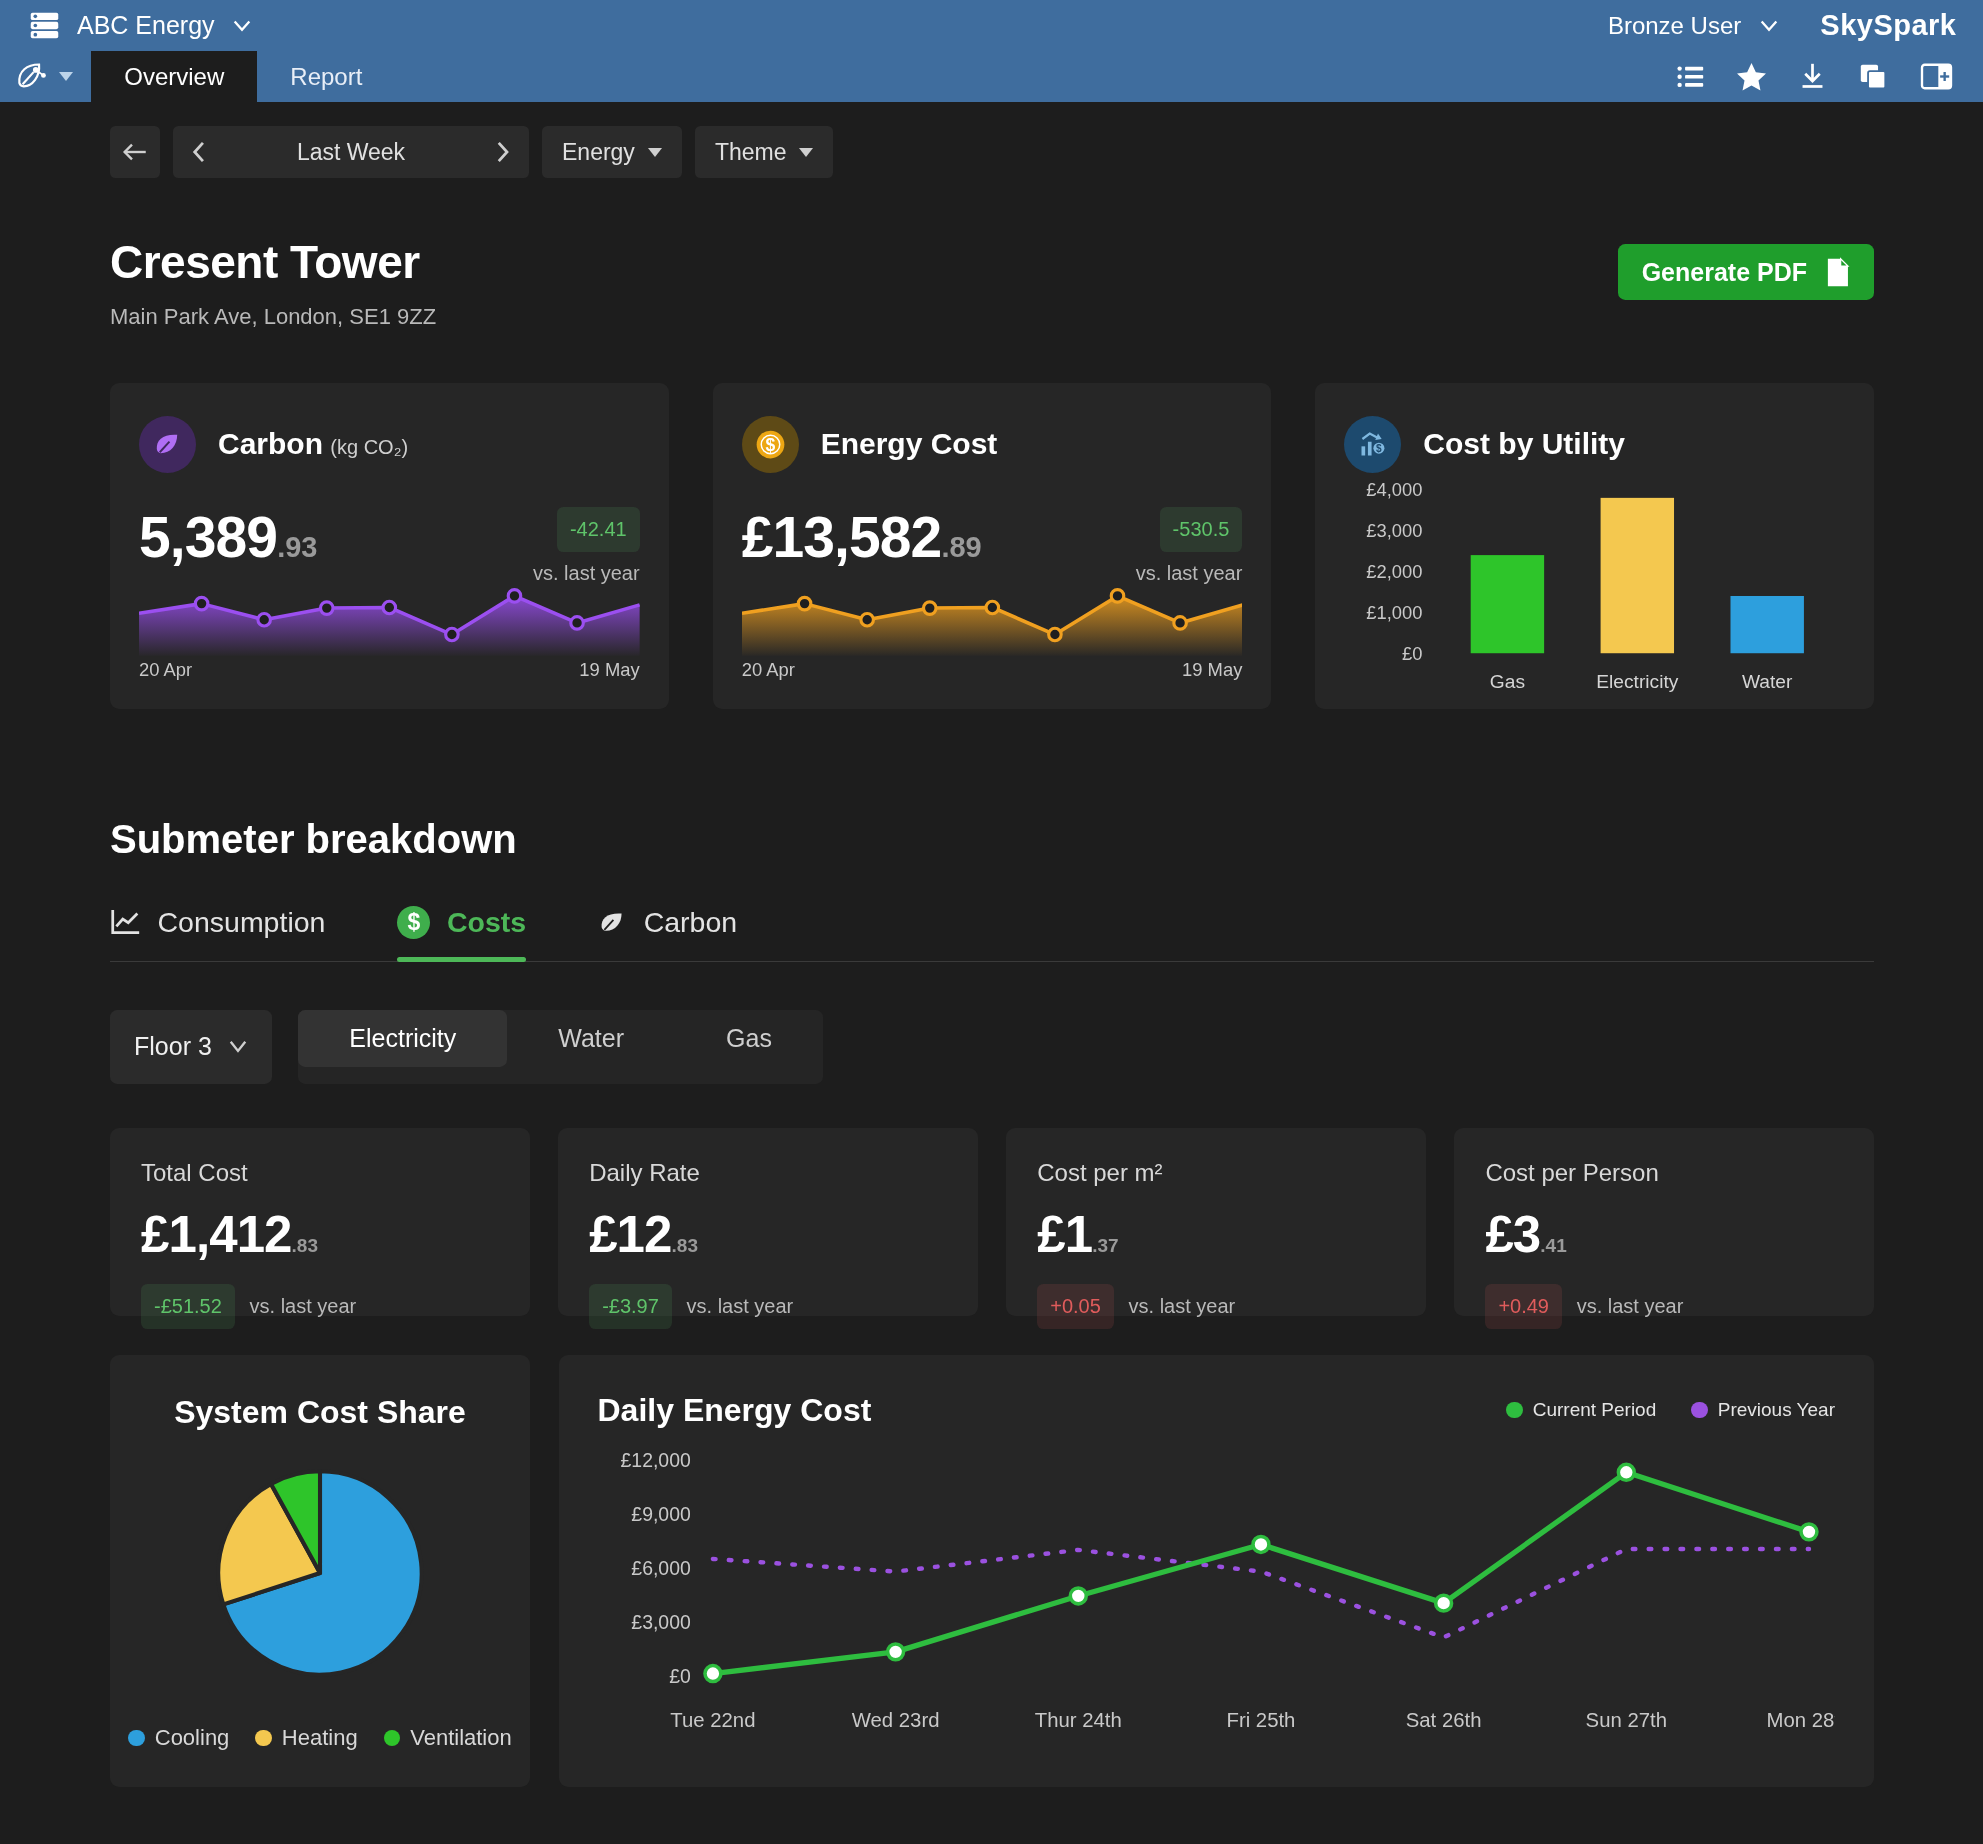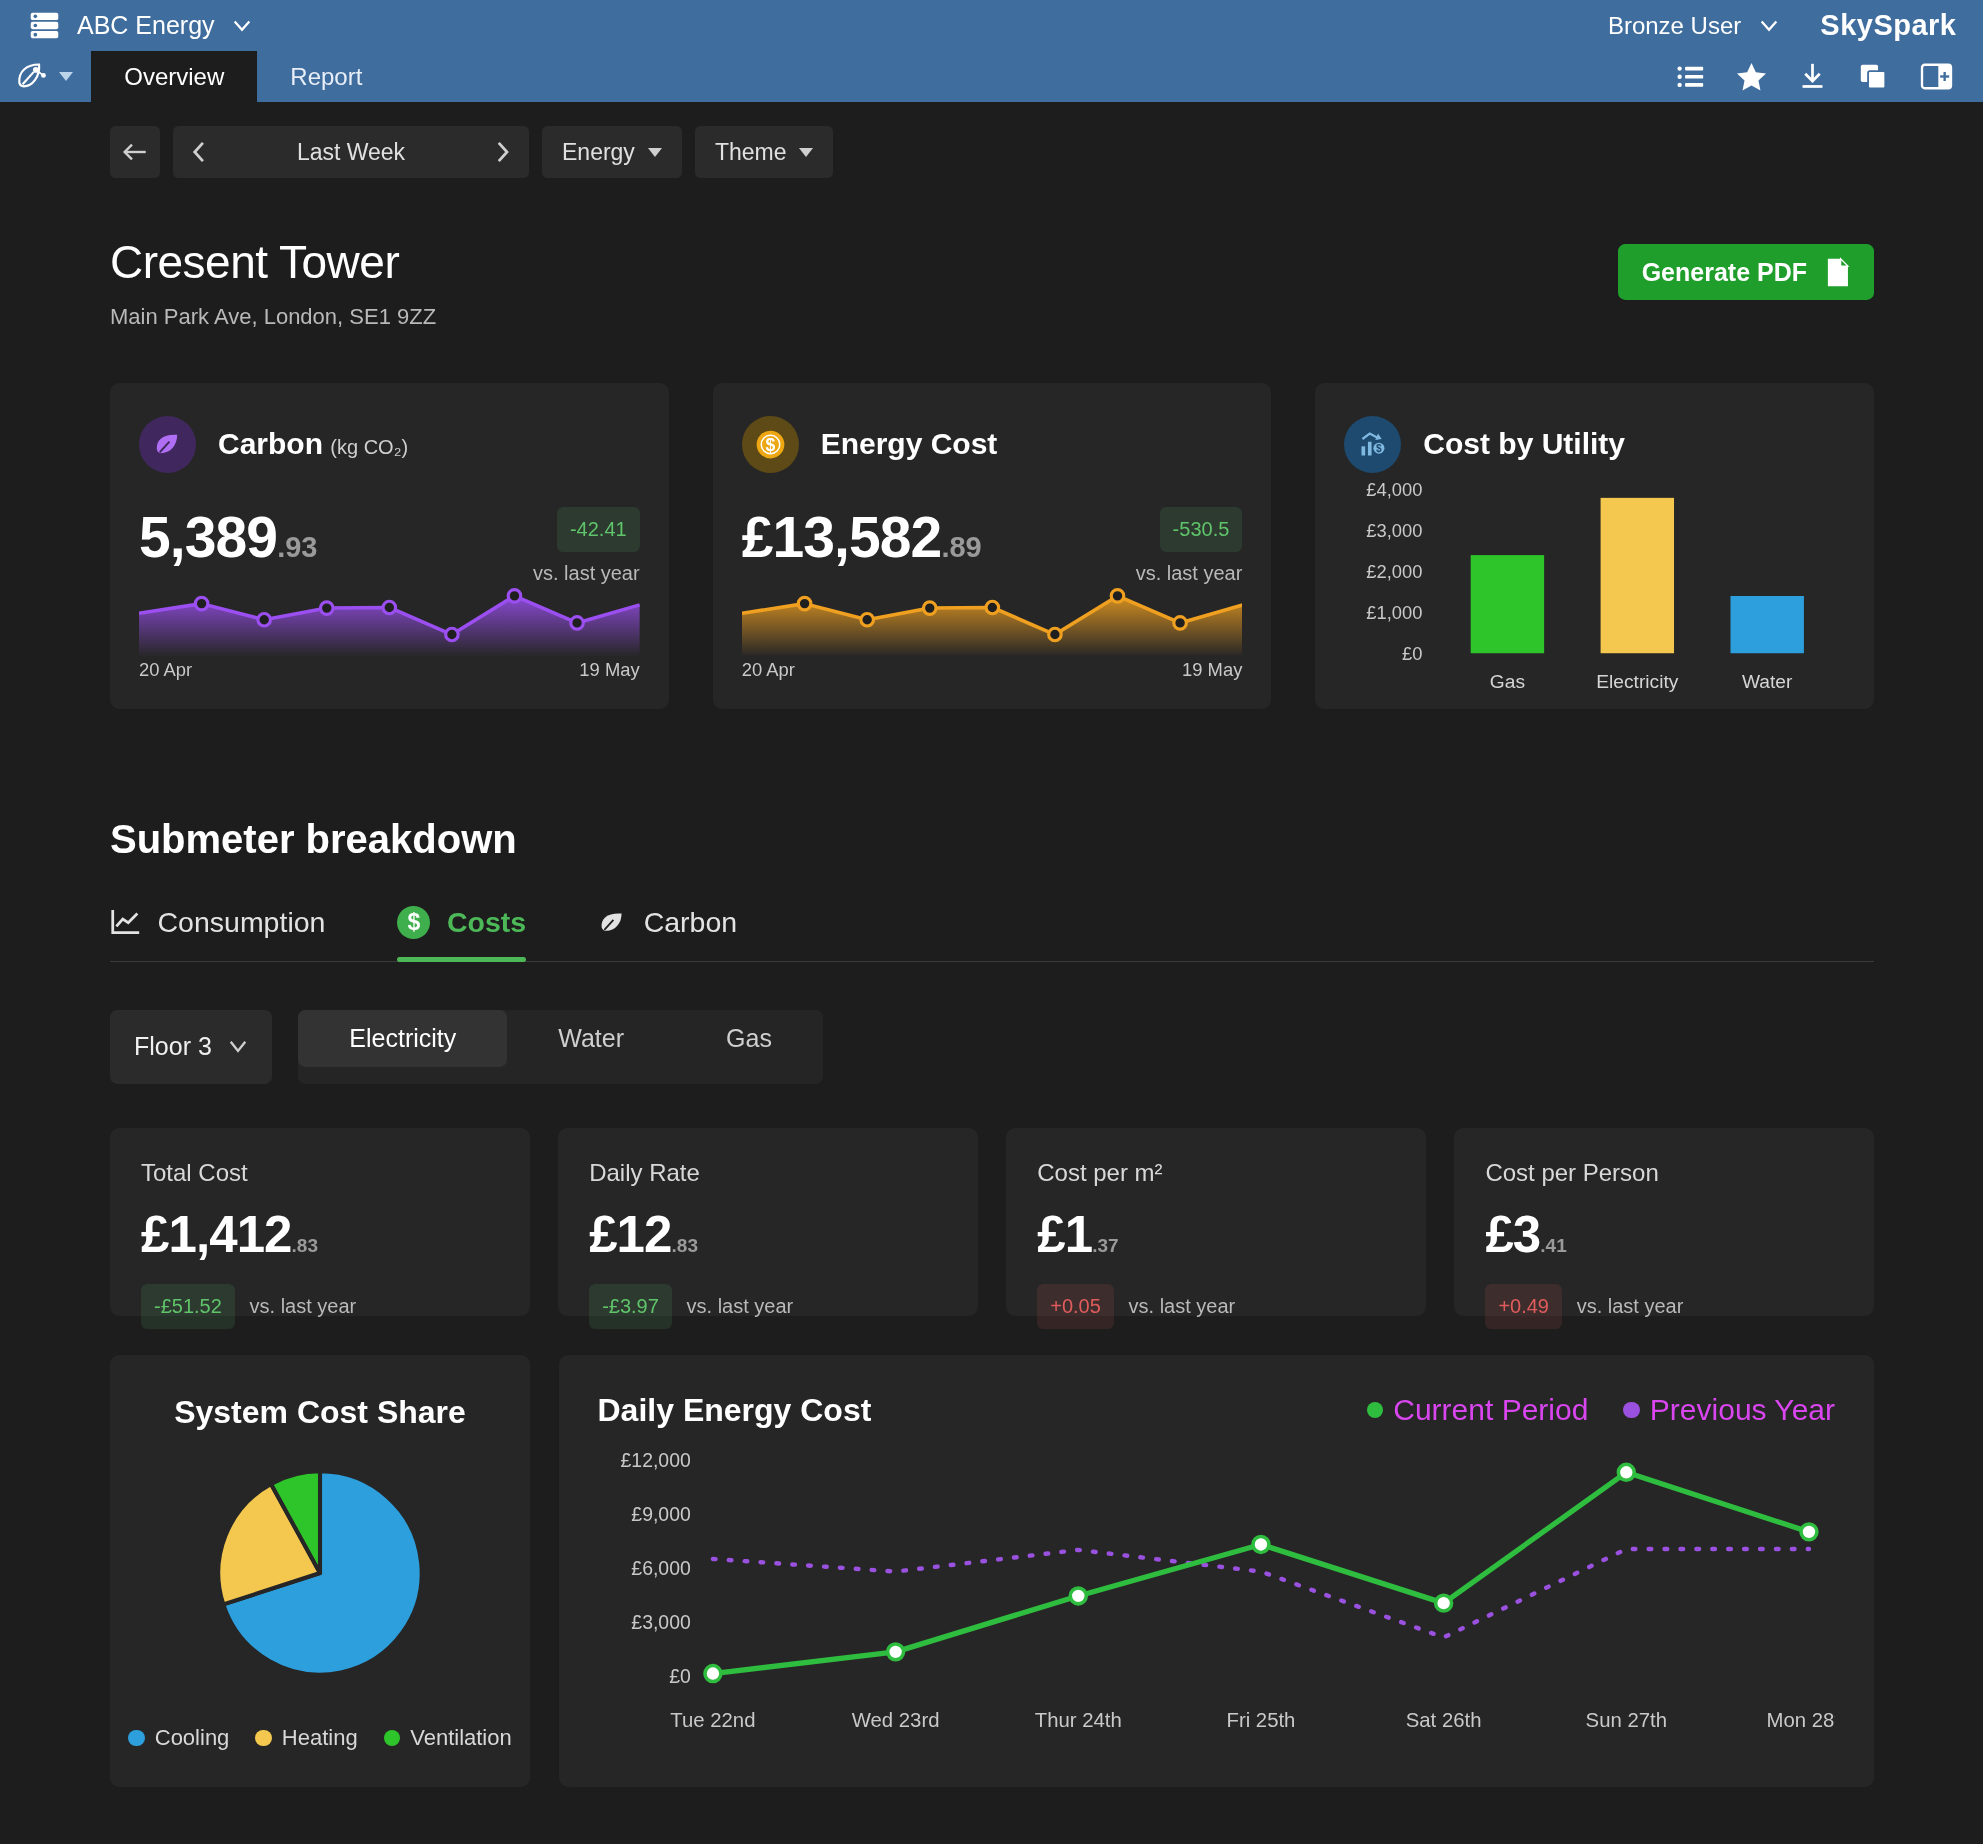--- a/index.html
+++ b/index.html
@@ -30,21 +30,21 @@
   .nav-row { margin-top:24px; display:flex; gap:13px; }
   .nav-btn { height:52px; background:#2b2b2b; border-radius:5.5px; color:#e0e0e0; font-size:23px;
              display:inline-flex; align-items:center; justify-content:center; border:none; cursor:pointer; }
   .back-btn { width:50px; }
   .period-btn { width:356px; justify-content:space-between; padding:0 18.4px; }
   .dd-btn { padding:0 20px; gap:13px; }
   .tri-down { width:0; height:0; border-left:7.3px solid transparent; border-right:7.3px solid transparent; border-top:9.2px solid #cfcfcf; display:inline-block; }
   .tri-down.blue { border-top-color:#bcd4ea; }
 
   .title-row { margin-top:57px; display:flex; justify-content:space-between; align-items:flex-start; }
-  .page-title { font-size:46px; font-weight:400; letter-spacing:-0.5px; }
+  .page-title { font-size:46px; font-weight:700; letter-spacing:-0.5px; }
   .page-address { margin-top:14.7px; color:#b9b9b9; font-size:22px; }
   .pdf-btn { background:#1f9e2c; height:56px; border-radius:7.3px; color:#fff; font-weight:700; font-size:25px;
              padding:0 24px; display:flex; gap:17px; align-items:center; border:none; margin-top:9.2px; cursor:pointer; }
 
   
   .kpi-row { margin-top:53px; display:grid; grid-template-columns:1fr 1fr 1fr; gap:44px; }
   .card { background:#262626; border-radius:9.2px; }
   .kpi-card { height:326px; padding:33px 29px 0; position:relative; }
   .kpi-head { display:flex; align-items:center; gap:22px; }
   .icon-circle { width:57px; height:57px; border-radius:50%; display:flex; align-items:center; justify-content:center; flex:none; }
@@ -92,21 +92,21 @@
   
   .bottom-row { margin-top:39px; display:grid; grid-template-columns:420px 1fr; gap:28.5px; }
   .pie-card { height:432px; padding:39px 0 0; text-align:center; }
   .chart-title { font-size:32px; font-weight:700; }
   .pie-svg { width:244px; height:244px; margin-top:20px; }
   .pie-legend { display:flex; justify-content:center; gap:26px; margin-top:27.5px; font-size:22px; color:#d8d8d8; align-items:center; }
   .legend-item { display:flex; align-items:center; gap:10px; }
   .dot { width:16.5px; height:16.5px; border-radius:50%; display:inline-block; flex:none; }
   .daily-card { height:432px; padding:37px 39px 0; }
   .daily-head { display:flex; justify-content:space-between; align-items:center; }
-  .daily-legend { display:flex; gap:35px; font-size:30px; color:#d946ef; align-items:center; }
+  .daily-legend { display:flex; gap:35px; font-size:19px; color:#e5e5e5; align-items:center; }
   .line-svg { width:100%; display:block; margin-top:13px; }
 
   
   .divider { margin:59px 110px 0; border-top:1.8px solid #333; }
   .footer { padding:0 110px; height:96px; display:flex; align-items:center; justify-content:space-between; flex:none; }
   .footer-left { display:flex; align-items:center; gap:18.4px; }
   .ga-wrap { display:flex; align-items:center; gap:13px; }
 </style>
 </head>
 <body>

